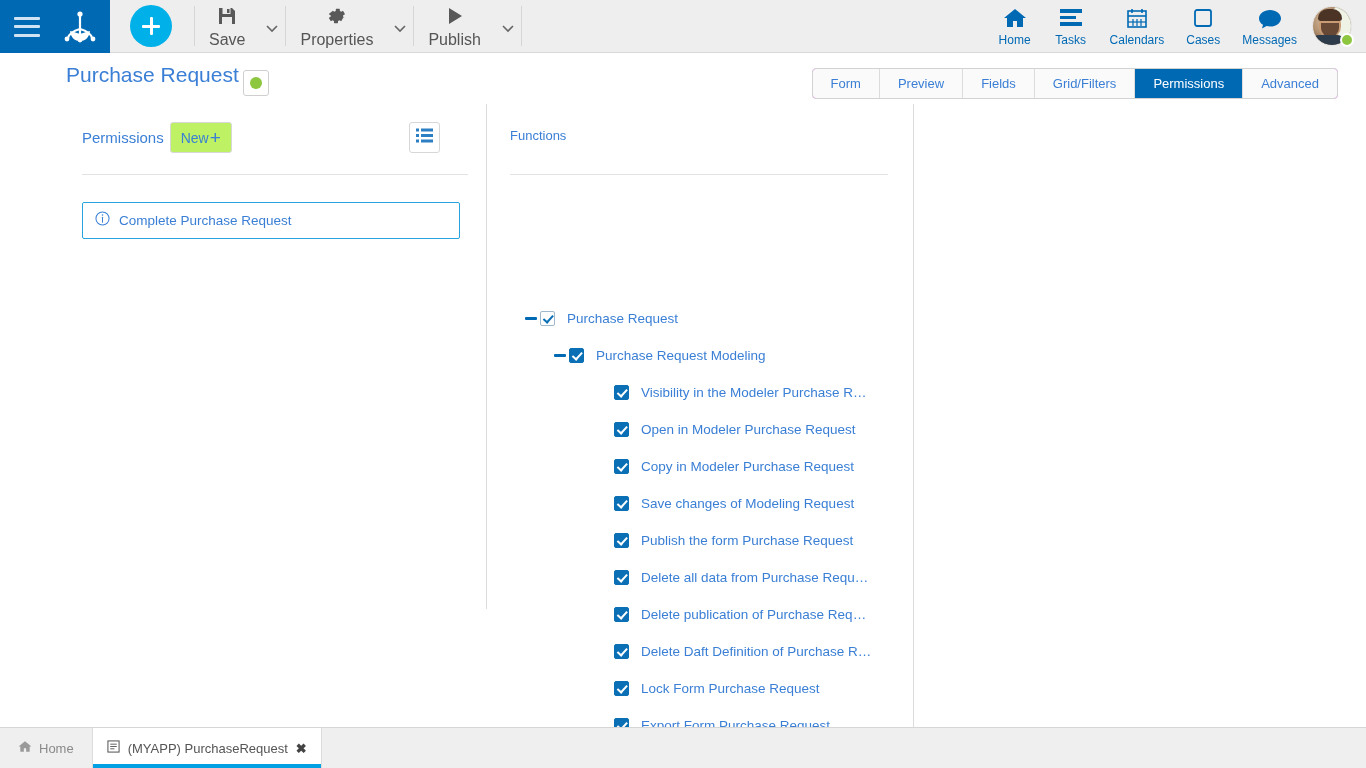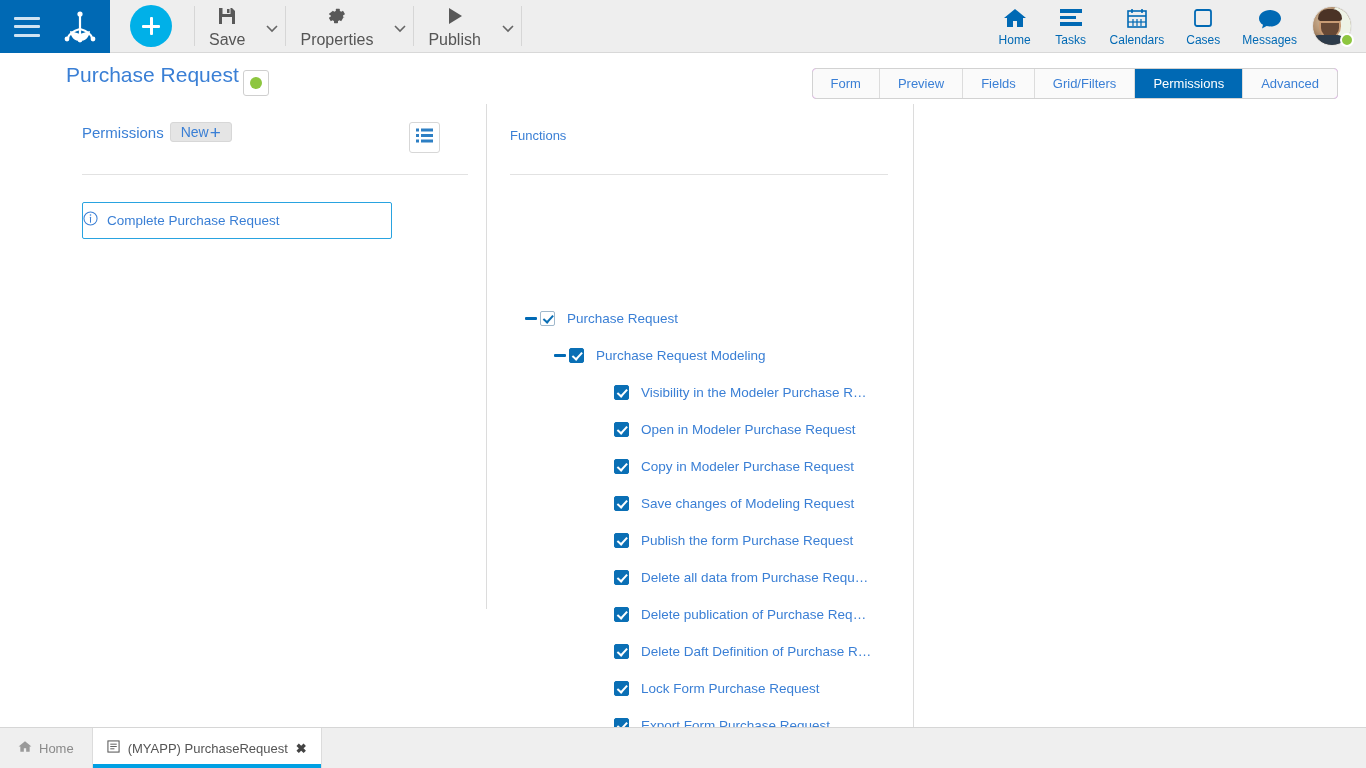--- a/index.html
+++ b/index.html
@@ -130,36 +130,36 @@
 
   .divider-v-left { position:absolute; left:486px; top:4px; width:1px; height:505px; background:#dcdcdc; }
   .divider-v-right { position:absolute; left:913px; top:4px; width:1px; height:623px; background:#dcdcdc; }
 
   
   .perm-panel { position:absolute; left:0; top:0; width:486px; height:627px; }
   .perm-head { position:absolute; left:82px; top:22px; display:flex; align-items:center; }
   .perm-title { font-size:15px; color:#3a7fd5; }
   .new-btn {
     margin-left: 6px;
-    border:1px solid #d7d7d7; border-radius:3px; background:#e5e5e5;
-    height:20px; padding: 0 10px; display:flex; align-items:center; gap:1px;
+    border:1px solid #d7d7d7; border-radius:3px; background:#bef264;
+    height:31px; padding: 0 10px; display:flex; align-items:center; gap:1px;
     font-size:14px; color:#3a7fd5; cursor:pointer;text-align:center;
   }
   .new-btn .plus-glyph { font-size:19px; line-height:1; color:#3a7fd5; font-weight:400; }
   .list-view-btn {
     position:absolute; right:46px; top:22px;
     width:31px; height:31px; border:1px solid #d7d7d7; border-radius:3px; background:#fff;
     display:flex; align-items:center; justify-content:center; cursor:pointer;
   }
   .hr-left { position:absolute; left:82px; top:74px; width:386px; height:1px; background:#e2e2e2; }
 
   .perm-card {
-    position:absolute; left:82px; top:102px; width:310px; height:37px;
+    position:absolute; left:82px; top:102px; width:378px; height:37px;
     border:1px solid #29a3e0; border-radius:2px; background:#fff;
-    display:flex; align-items:center; padding-left:0; gap:9px; cursor:pointer;
+    display:flex; align-items:center; padding-left:12px; gap:9px; cursor:pointer;
   }
   .perm-card .label { font-size:13.5px; color:#3a7fd5; }
 
   
   .func-panel { position:absolute; left:486px; top:0; width:427px; height:627px; }
   .func-title { position:absolute; left:24px; top:28px; font-size:13px; color:#3a7fd5; }
   .hr-func { position:absolute; left:24px; top:74px; width:378px; height:1px; background:#e2e2e2; }
 
   .tree { position:absolute; left:0; top:100px; width:427px; }
   .tree-row { display:flex; align-items:center; height:37px; }

